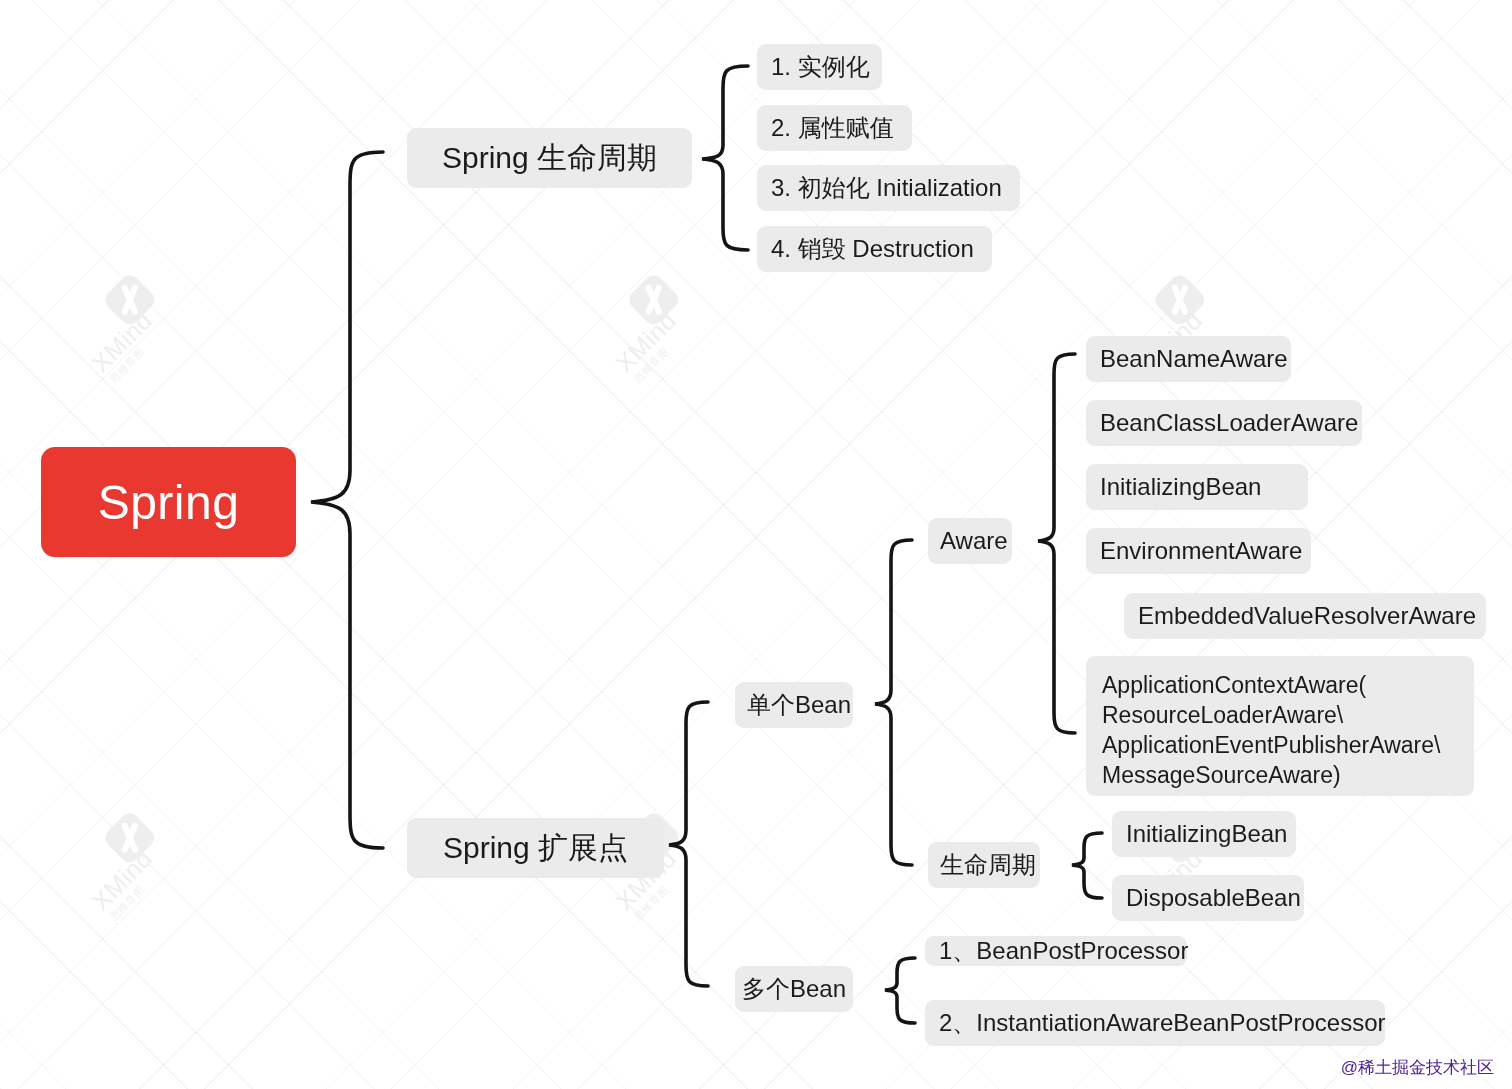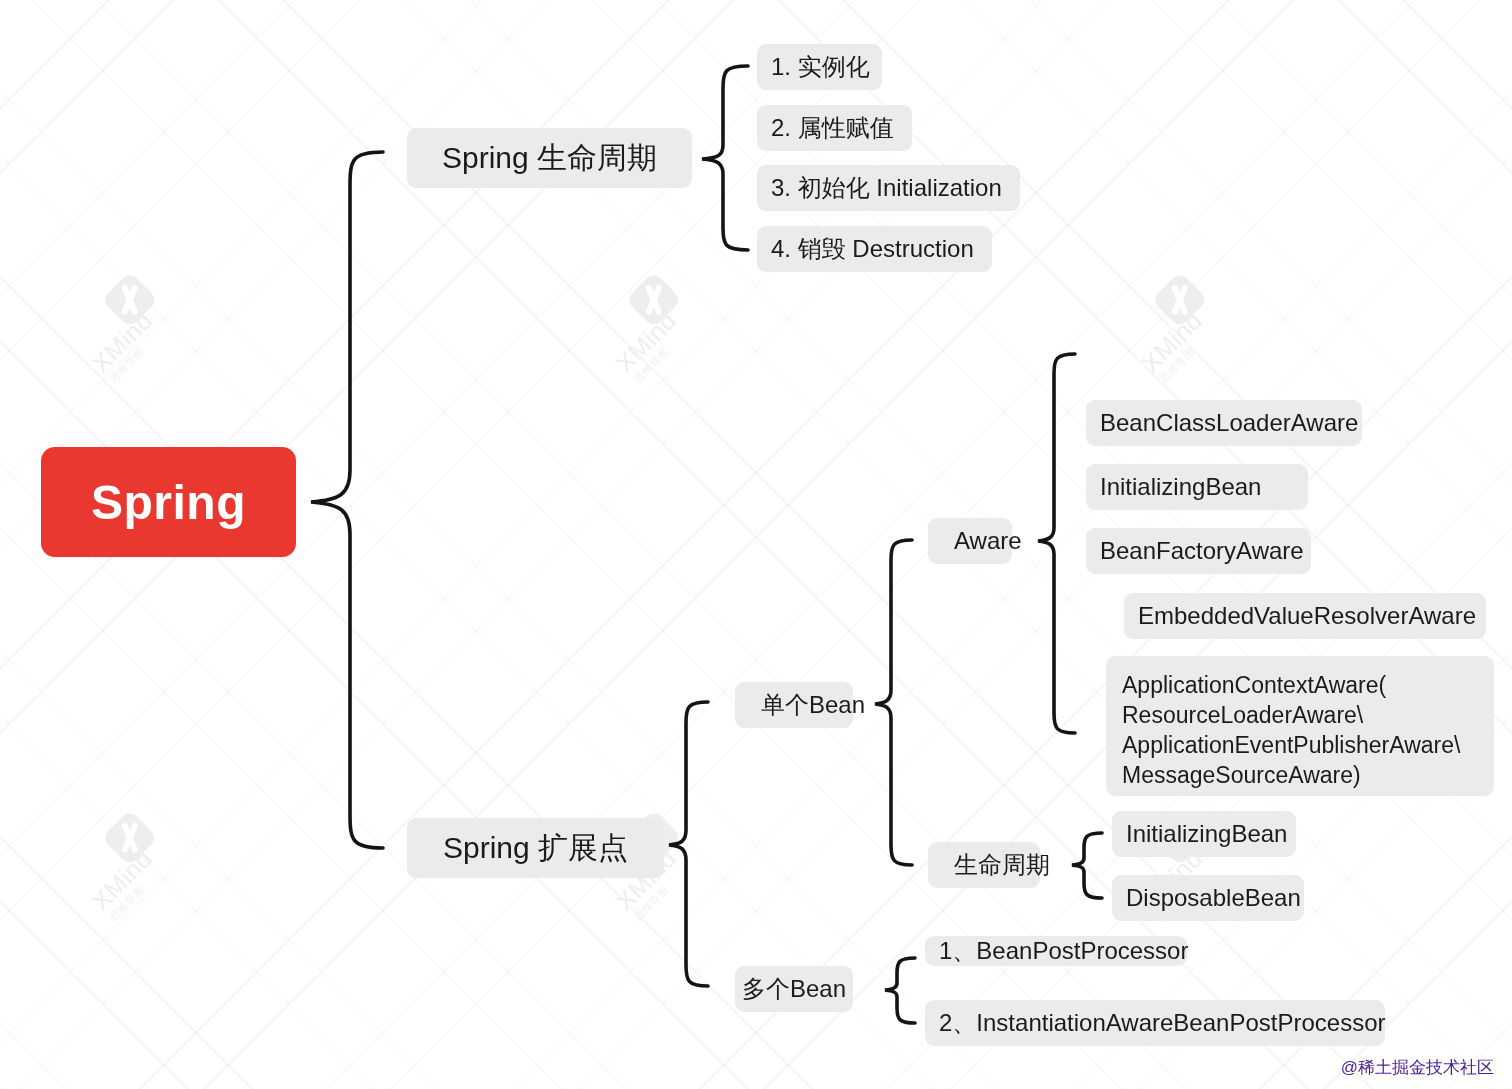--- a/index.html
+++ b/index.html
@@ -114,30 +114,29 @@
     white-space: pre;
   }
   .node.root {
     background: #e8382f;
     color: #ffffff;
     border-radius: 14px;
     justify-content: center;
     font-size: 48px;
     letter-spacing: 0.5px;
     box-shadow: 0 1px 2px rgba(0,0,0,0.08);
-    font-weight: bold;
   }
   .node.lvl1 {
     font-size: 30px;
     justify-content: center;
     padding: 17px 22px;
   }
   .node.lvl2 {
     font-size: 24px;
-    padding: 0 26px;
+    padding: 0 12px;
   }
   .node.leaf {
     font-size: 24px;
     padding: 0 14px;
   }
   .node.multiline {
     display: block;
     padding: 14px 16px;
     line-height: 30px;
     font-size: 23px;
@@ -241,33 +240,36 @@
     <span>多个Bean</span>
   </div>
 
   <div class="node lvl2" style="left:928px; top:518px; width:84px; height:46px;">
     <span>Aware</span>
   </div>
   <div class="node lvl2" style="left:928px; top:842px; width:112px; height:46px;">
     <span>生命周期</span>
   </div>
 
+  <div class="node leaf" style="left:1086px; top:336px; width:205px; height:46px;">
+    <span>BeanNameAware</span>
+  </div>
   <div class="node leaf" style="left:1086px; top:400px; width:276px; height:46px;">
     <span>BeanClassLoaderAware</span>
   </div>
   <div class="node leaf" style="left:1086px; top:464px; width:222px; height:46px;">
     <span>InitializingBean</span>
   </div>
   <div class="node leaf" style="left:1086px; top:528px; width:225px; height:46px;">
-    <span>BeanFactoryAware</span>
+    <span>EnvironmentAware</span>
   </div>
   <div class="node leaf" style="left:1086px; top:593px; width:362px; height:46px;margin-left:38px;">
     <span>EmbeddedValueResolverAware</span>
   </div>
-  <div class="node multiline" style="left:1086px; top:656px; width:388px; height:140px;margin-left:20px;">ApplicationContextAware(
+  <div class="node multiline" style="left:1086px; top:656px; width:388px; height:140px;">ApplicationContextAware(
 ResourceLoaderAware\
 ApplicationEventPublisherAware\
 MessageSourceAware)</div>
 
   <div class="node leaf" style="left:1112px; top:811px; width:184px; height:46px;">
     <span>InitializingBean</span>
   </div>
   <div class="node leaf" style="left:1112px; top:875px; width:192px; height:46px;">
     <span>DisposableBean</span>
   </div>

